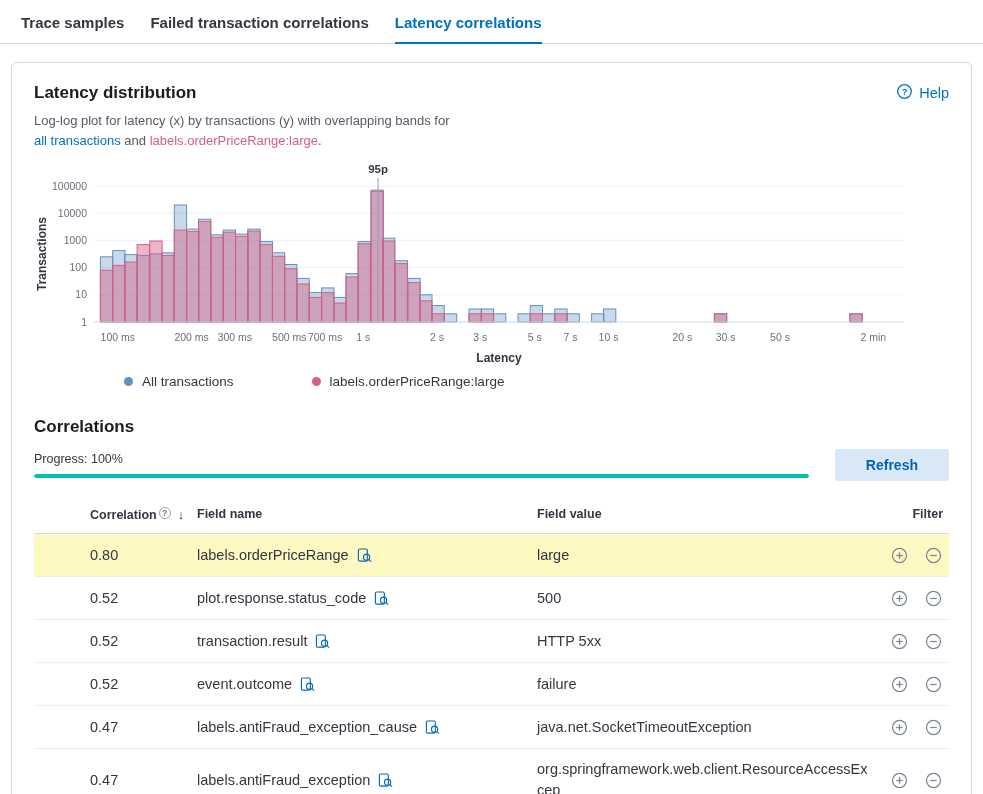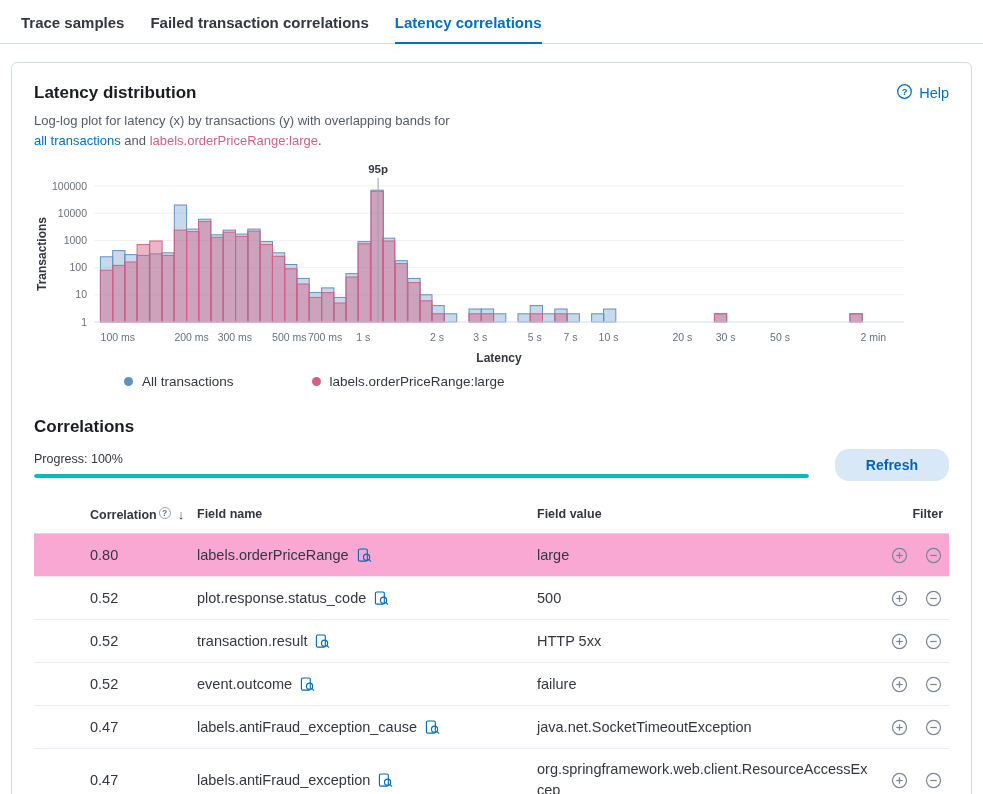--- a/index.html
+++ b/index.html
@@ -30,37 +30,37 @@
   .legend-item { display: flex; align-items: center; gap: 9px; }
   .dot { width: 9px; height: 9px; border-radius: 50%; flex: none; }
   
   .section-title { font-size: 17px; font-weight: 700; color: #1a1c21; margin-top: 28px; }
   .progress-row { display: flex; align-items: center; gap: 26px; margin-top: 12px; }
   .progress-col { flex: 1; }
   .progress-label { font-size: 12.5px; margin-bottom: 8px; color: #343741; }
   .progress-track { height: 4px; border-radius: 2px; background: #e9edf3; overflow: hidden; }
   .progress-fill { height: 100%; border-radius: 2px; width: 0; }
   .btn-refresh { background: #d9e8f6; color: #0065b8; font-weight: 600; font-size: 14px;
-    border: none; border-radius: 14px; padding: 8px 31px; cursor: pointer;
+    border: none; border-radius: 2px; padding: 8px 31px; cursor: pointer;
     font-family: "Liberation Sans","DejaVu Sans",sans-serif; }
   
   .table { margin-top: 18px; }
   .thead { display: flex; align-items: center; font-size: 12.5px; font-weight: 700; color: #343741;
     padding: 6px 0 10px; border-bottom: 1px solid #d3dae6; }
   .c-corr  { width: 115px; padding-left: 8px; flex: none; margin-left: 48px; }
   .c-field { width: 340px; flex: none; display: flex; align-items: center; gap: 8px; }
   .c-value { width: 345px; flex: none; word-break: break-all; line-height: 1.45; padding-right: 14px; }
   .c-filter{ margin-left: auto; display: flex; gap: 15px; align-items: center; padding-right: 6px; }
   .qicon { display: inline-block; width: 12px; height: 12px; border: 1px solid #98a2b3; border-radius: 50%;
     color: #69707d; font-size: 8.5px; line-height: 11px; text-align: center; font-weight: 700;
     vertical-align: 3px; margin-left: 2px; }
   .sorticon { font-size: 13px; font-weight: 400; margin-left: 7px; color: #343741; cursor: pointer; }
   .trow { display: flex; align-items: center; padding: 10px 0; min-height: 43px;
     border-bottom: 1px solid #e9edf3; font-size: 14.5px; color: #343741; }
-  .trow.hl { background: #f9a8d4; }
+  .trow.hl { background: #fef9c3; }
   .inspect { display: inline-flex; cursor: pointer; }
   .circlebtn { display: inline-flex; cursor: pointer; }
 </style>
 </head>
 <body>
 
 <div class="tabs">
   <div class="tab">Trace samples</div>
   <div class="tab">Failed transaction correlations</div>
   <div class="tab active">Latency correlations</div>

